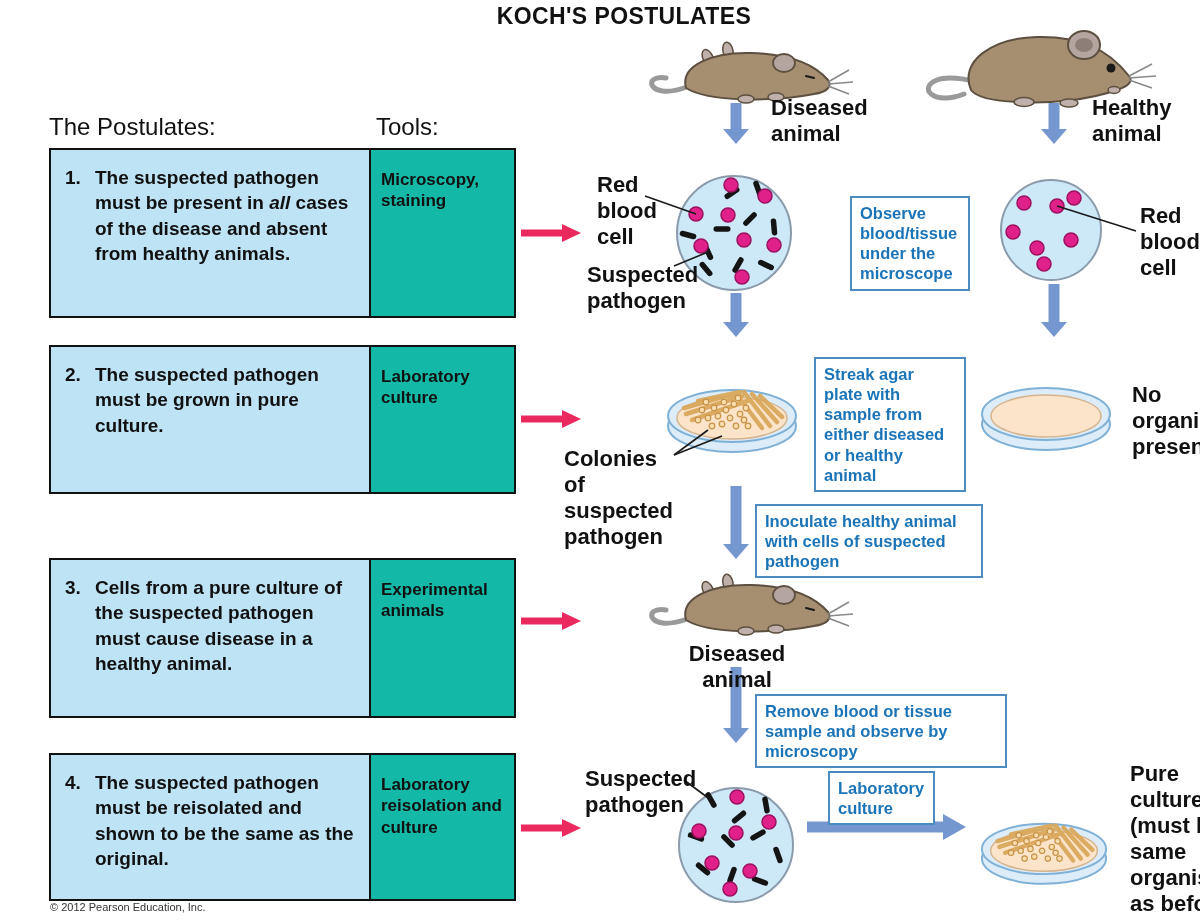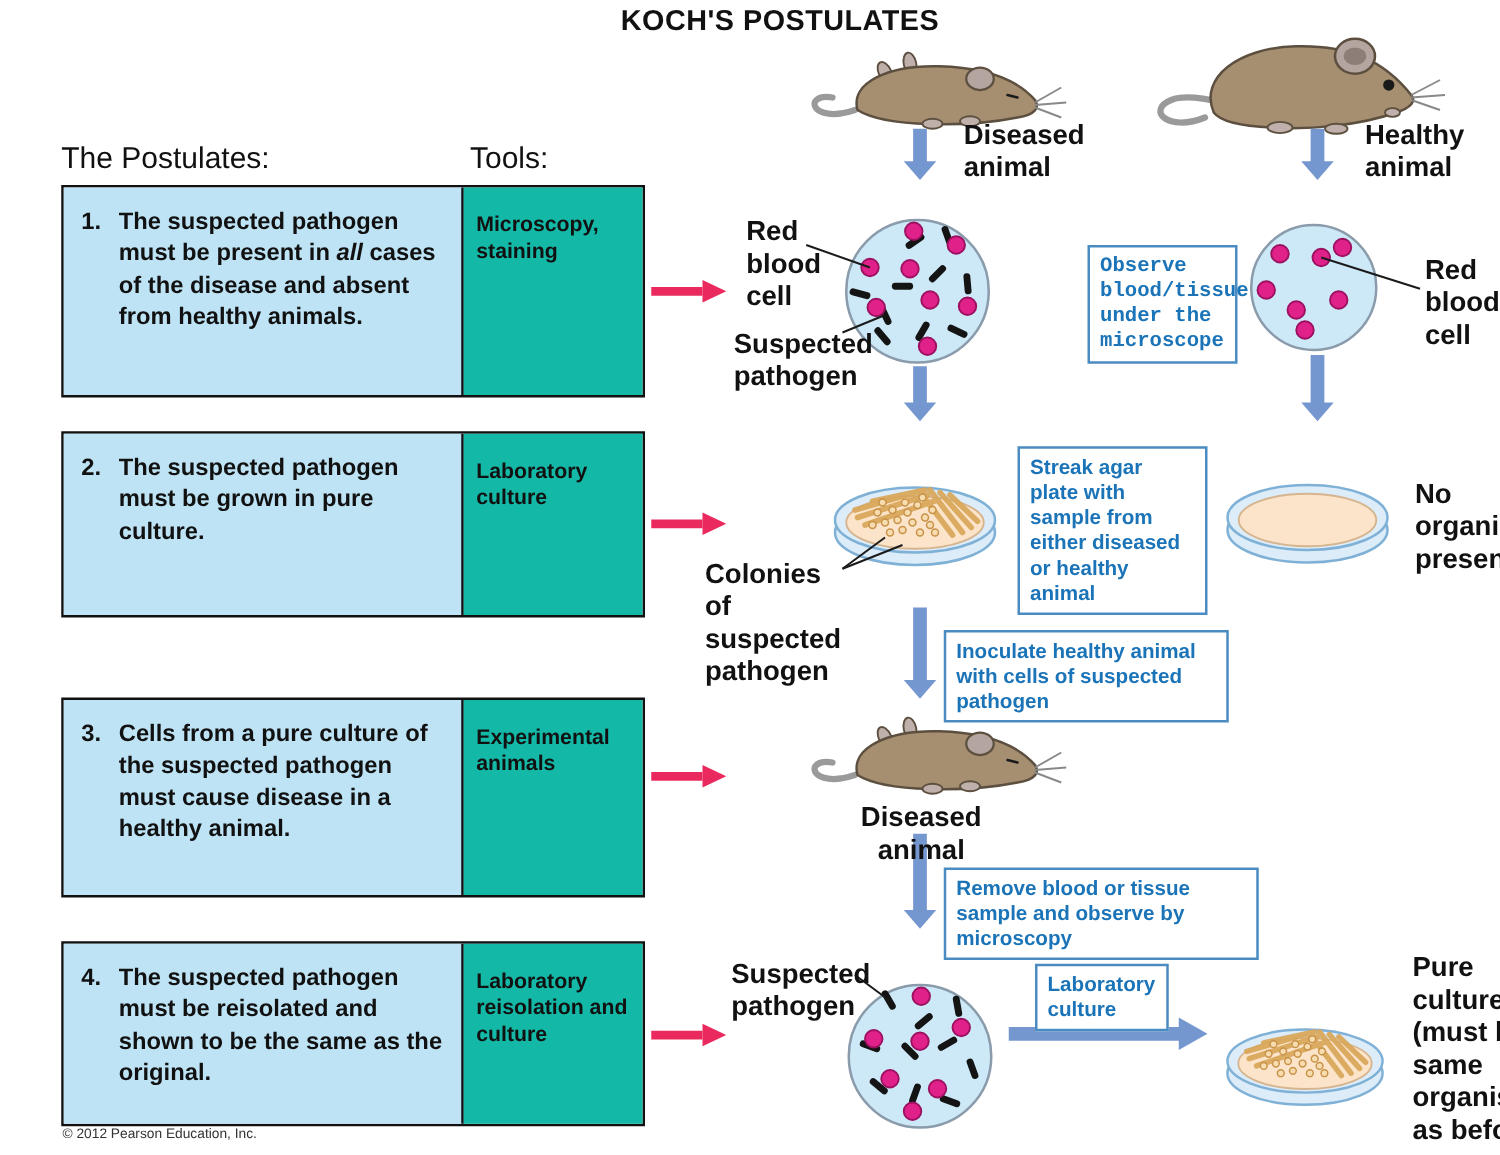--- a/index.html
+++ b/index.html
@@ -282,20 +282,20 @@
   <div class="lbl" style="left:1048px;top:95px;width:80px;">Healthy animal</div>
   <div class="lbl" style="left:553px;top:172px;width:62px;">Red blood cell</div>
   <div class="lbl" style="left:543px;top:262px;width:110px;">Suspected pathogen</div>
   <div class="lbl" style="left:1096px;top:203px;width:62px;">Red blood cell</div>
   <div class="lbl" style="left:1088px;top:382px;width:95px;">No organisms present</div>
   <div class="lbl" style="left:520px;top:446px;width:110px;">Colonies of suspected pathogen</div>
   <div class="lbl" style="left:613px;top:641px;width:160px;text-align:center;">Diseased animal</div>
   <div class="lbl" style="left:541px;top:766px;width:110px;">Suspected pathogen</div>
   <div class="lbl" style="left:1086px;top:761px;width:108px;">Pure culture (must be same organism as before)</div>
 
-  <div class="bluebox" style="left:826px;top:196px;width:120px;font-family:Liberation Mono, monospace;">Observe blood/tissue under the microscope</div>
+  <div class="bluebox" style="left:806px;top:196px;width:120px;">Observe blood/tissue under the microscope</div>
   <div class="bluebox" style="left:770px;top:357px;width:152px;">Streak agar plate with sample from either diseased or healthy animal</div>
   <div class="bluebox" style="left:711px;top:504px;width:228px;">Inoculate healthy animal with cells of suspected pathogen</div>
   <div class="bluebox" style="left:711px;top:694px;width:252px;">Remove blood or tissue sample and observe by microscopy</div>
   <div class="bluebox" style="left:784px;top:771px;width:107px;">Laboratory culture</div>
 
   <div class="copyright">© 2012 Pearson Education, Inc.</div>
 </div>
 
 </body></html>

